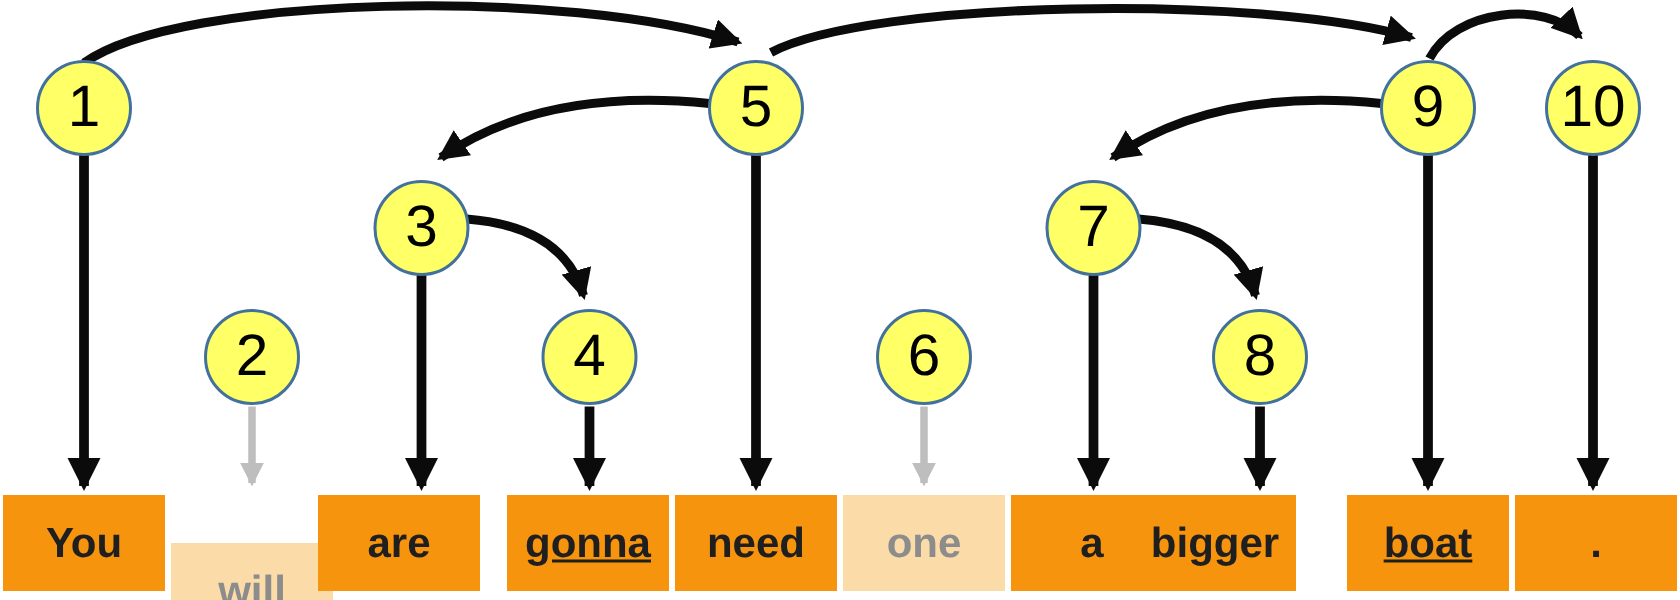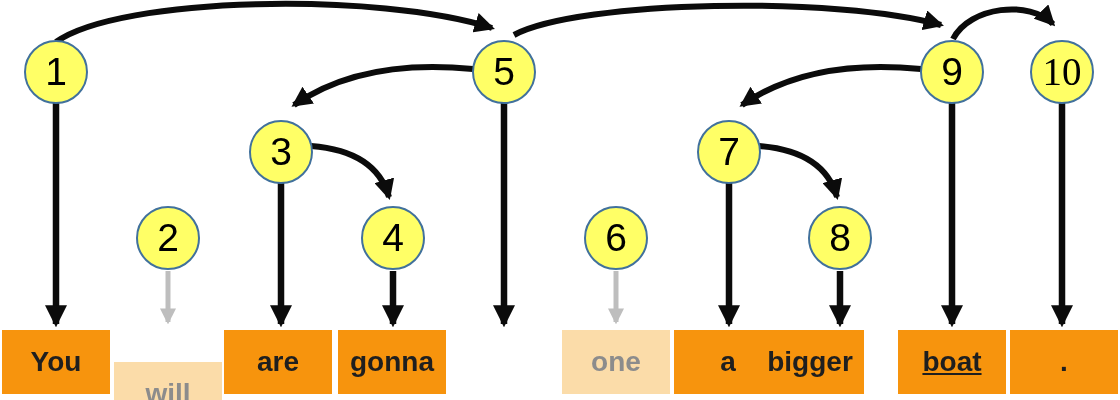--- a/index.html
+++ b/index.html
@@ -91,25 +91,26 @@
 
   <div class="node" style="left:24px;   top:40px;">1</div>
   <div class="node" style="left:136px;  top:206px;">2</div>
   <div class="node" style="left:249px;  top:120px;">3</div>
   <div class="node" style="left:361px;  top:206px;">4</div>
   <div class="node" style="left:472px;  top:40px;">5</div>
   <div class="node" style="left:584px;  top:206px;">6</div>
   <div class="node" style="left:697px;  top:120px;">7</div>
   <div class="node" style="left:808px;  top:206px;">8</div>
   <div class="node" style="left:920px;  top:40px;">9</div>
-  <div class="node" style="left:1030px; top:40px;font-family:Liberation Serif, serif;">10</div>
+  <div class="node" style="left:1030px; top:40px;">10</div>
 
   <div class="token" style="left:2px;">You</div>
   <div class="token faded" style="left:114px;margin-top:32px;">will</div>
-  <div class="token" style="left:224px;">are</div>
-  <div class="token" style="left:338px;">gonna</div>
+  <div class="token" style="left:212px;">are</div>
+  <div class="token" style="left:338px;text-decoration:underline;">gonna</div>
+  <div class="token" style="left:450px;">need</div>
   <div class="token faded" style="left:562px;">one</div>
   <div class="token" style="left:674px;">a</div>
   <div class="token" style="left:756px;">bigger</div>
   <div class="token" style="left:898px;text-decoration:underline;">boat</div>
   <div class="token" style="left:1010px;">.</div>
 
 </div>
 
 </body></html>

